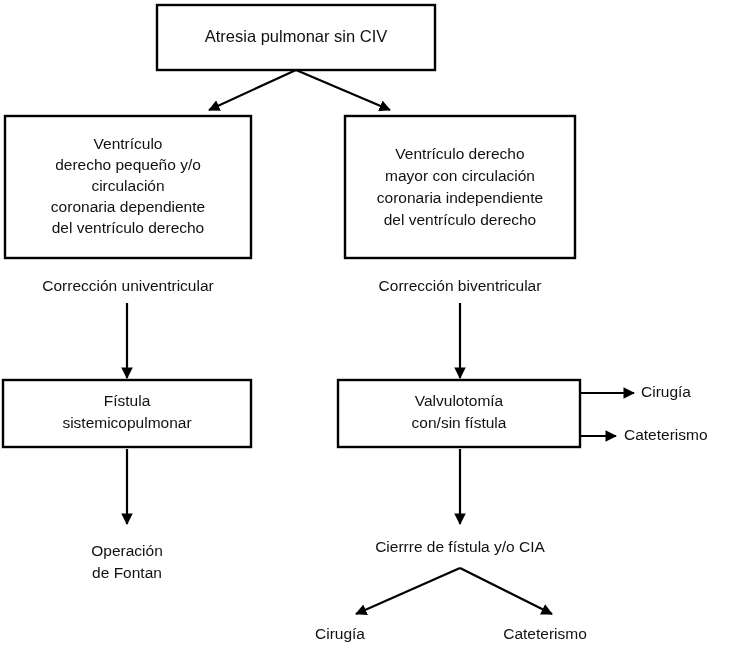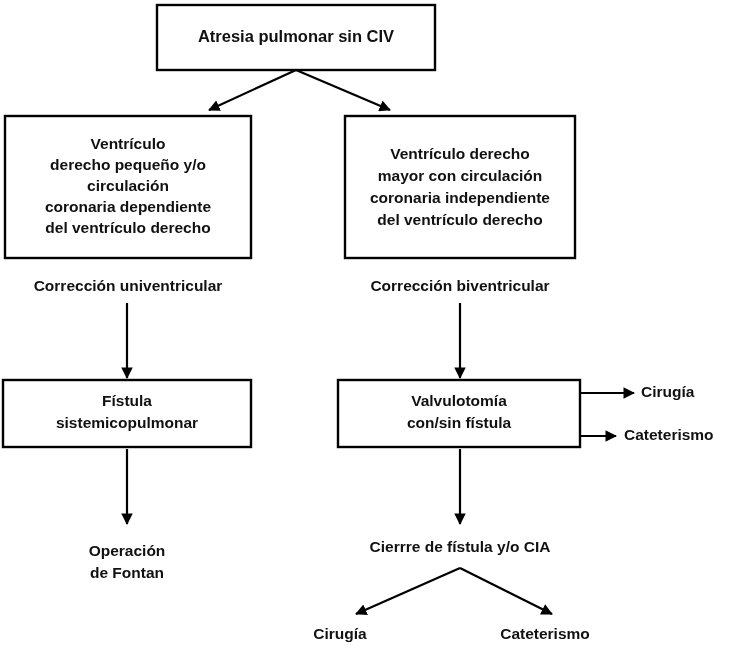--- a/index.html
+++ b/index.html
@@ -10,21 +10,20 @@
   body {
     width: 730px;
     height: 655px;
     font-family: "Liberation Sans", sans-serif;
     overflow: hidden;
   }
   #flowchart-root {
     position: relative;
     width: 730px;
     height: 530px;
-    font-weight: bold;
   }
   svg.chart-layer {
     position: absolute;
     top: 0;
     left: 0;
     width: 730px;
     height: 655px;
   }
   .node-box {
     fill: #ffffff;

